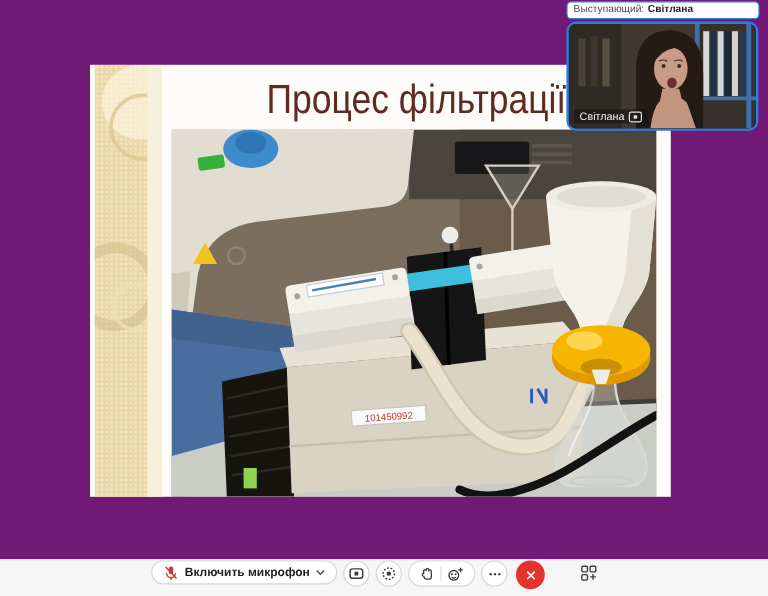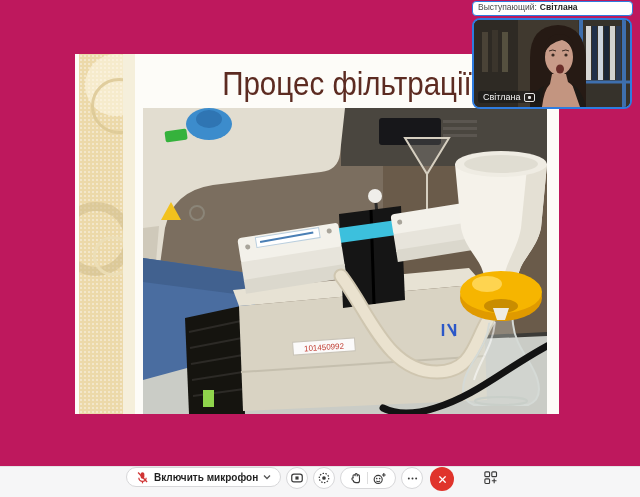--- a/index.html
+++ b/index.html
@@ -1,20 +1,20 @@
 <!DOCTYPE html>
 <html><head>
 <meta charset="utf-8">
 <style>
   html,body{margin:0;padding:0;background:#222;}
   *{box-sizing:border-box;font-family:"Liberation Sans",sans-serif;}
   #stage{position:relative;width:640px;height:497px;background:#000;overflow:hidden;}
 
   
-  .share-area{position:absolute;left:0;top:0;width:640px;height:466px;background:#be185d;}
+  .share-area{position:absolute;left:0;top:0;width:640px;height:466px;background:#701a75;}
   .slide{position:absolute;left:75px;top:54px;width:484px;height:360px;background:#fdfcf8;overflow:hidden;}
   .strip{position:absolute;left:4px;top:0;width:44px;height:360px;background:#ecd9a9;
          background-image:radial-gradient(rgba(255,255,255,.38) 1px,transparent 1px);background-size:4px 4px;overflow:hidden;}
   .strip-band{position:absolute;left:48px;top:0;width:12px;height:360px;background:#f5efdb;}
   .ring{position:absolute;border-radius:50%;}
   .r-glow{width:62px;height:62px;left:6px;top:0;background:rgba(255,250,233,.55);}
   .r-1{width:56px;height:56px;left:12px;top:24px;border:3px solid rgba(220,200,148,.85);}
   .r-2{width:74px;height:74px;left:-20px;top:148px;border:9px solid rgba(208,188,138,.55);}
   .r-3{width:40px;height:40px;left:14px;top:182px;border:3px solid rgba(236,222,182,.9);}
   .slide-title{position:absolute;left:60px;right:0;top:0px;text-align:center;color:#5c2b21;

